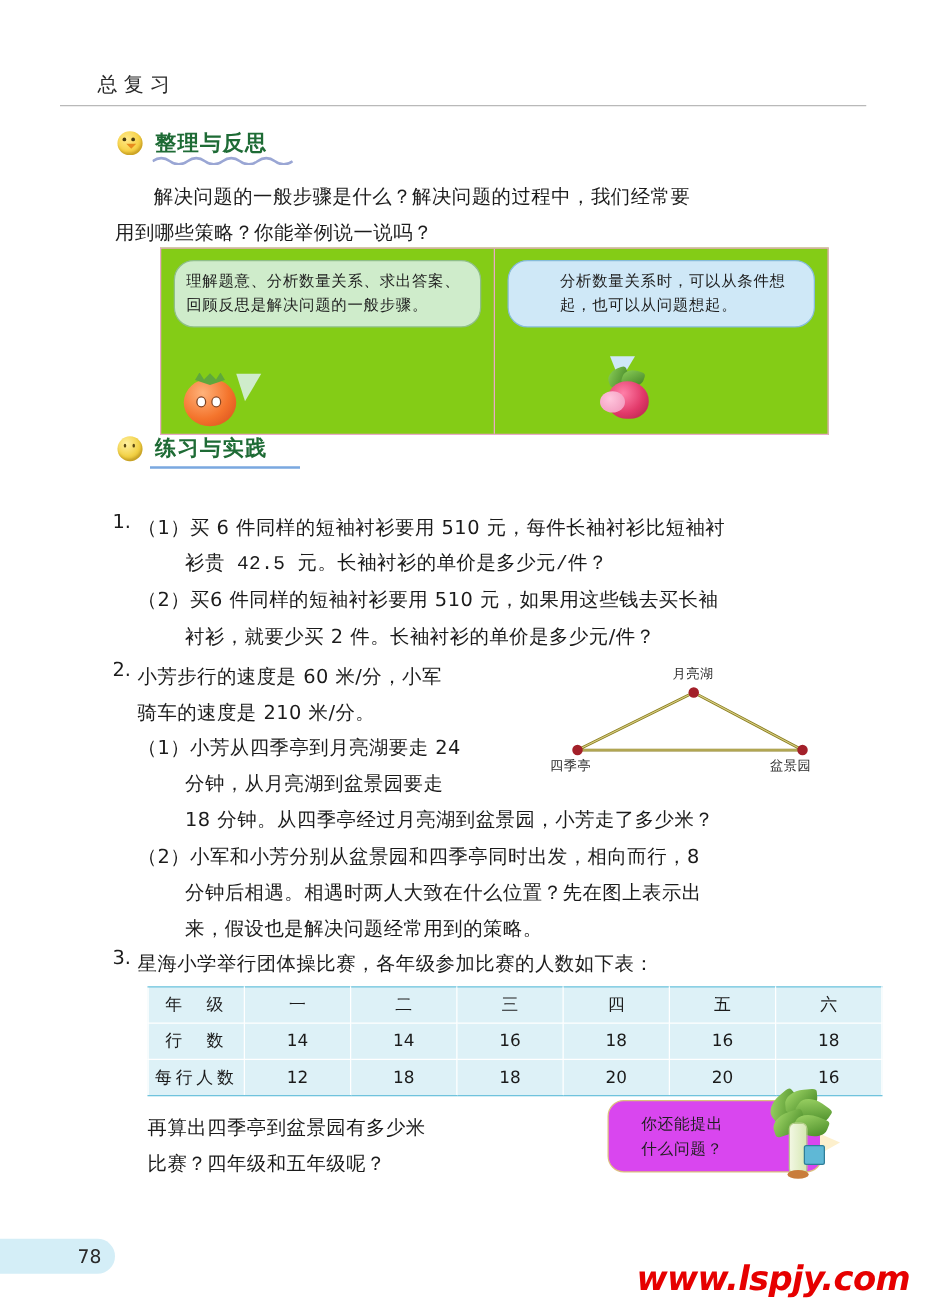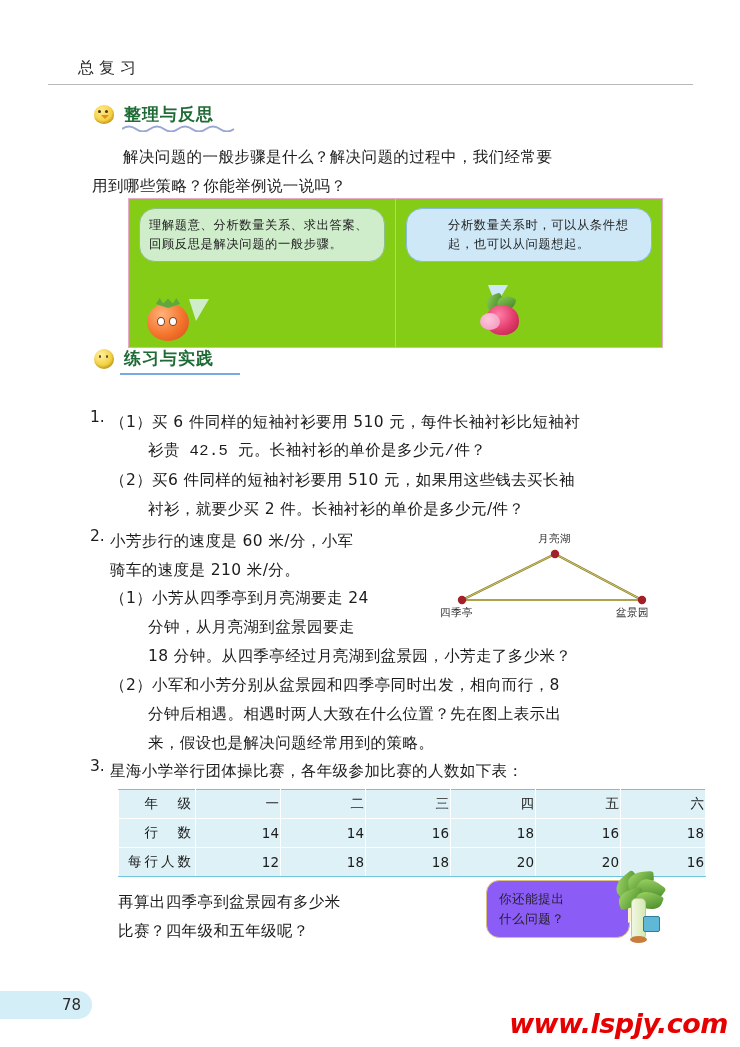--- a/index.html
+++ b/index.html
@@ -276,40 +276,40 @@
   .dtable {
     position: absolute;
     left: 118px;
     top: 789px;
     border-collapse: collapse;
     background: #ddf1f7;
     font-size: 13.5px;
   }
   .dtable td {
     border: 1.2px solid #ffffff;
-    text-align: right;
+    text-align: center;
     height: 26px;
     color: #1b1b1b;
   }
   .dtable td.hdr {
     width: 74px;
     letter-spacing: 3px;
   }
   .dtable td.val { width: 82px; }
   .dtable tr:first-child td { border-top: 1.4px solid #6fc3dd; }
   .dtable tr:last-child td { border-bottom: 1.4px solid #6fc3dd; }
 
   
   .qbubble {
     position: absolute;
     left: 486px;
     top: 880px;
     width: 118px;
-    padding: 8px 12px;
-    background: #8b5cf6;
+    padding: 8px 26px;
+    background: #d946ef;
     border: 1.4px solid #dcc07f;
     border-radius: 13px;
     font-size: 12.5px;
     line-height: 20px;
     letter-spacing: .6px;
     color: #1f1f1f;
     font-family: Liberation Serif, serif;
   }
   .qbubble .qtail {
     position: absolute;

